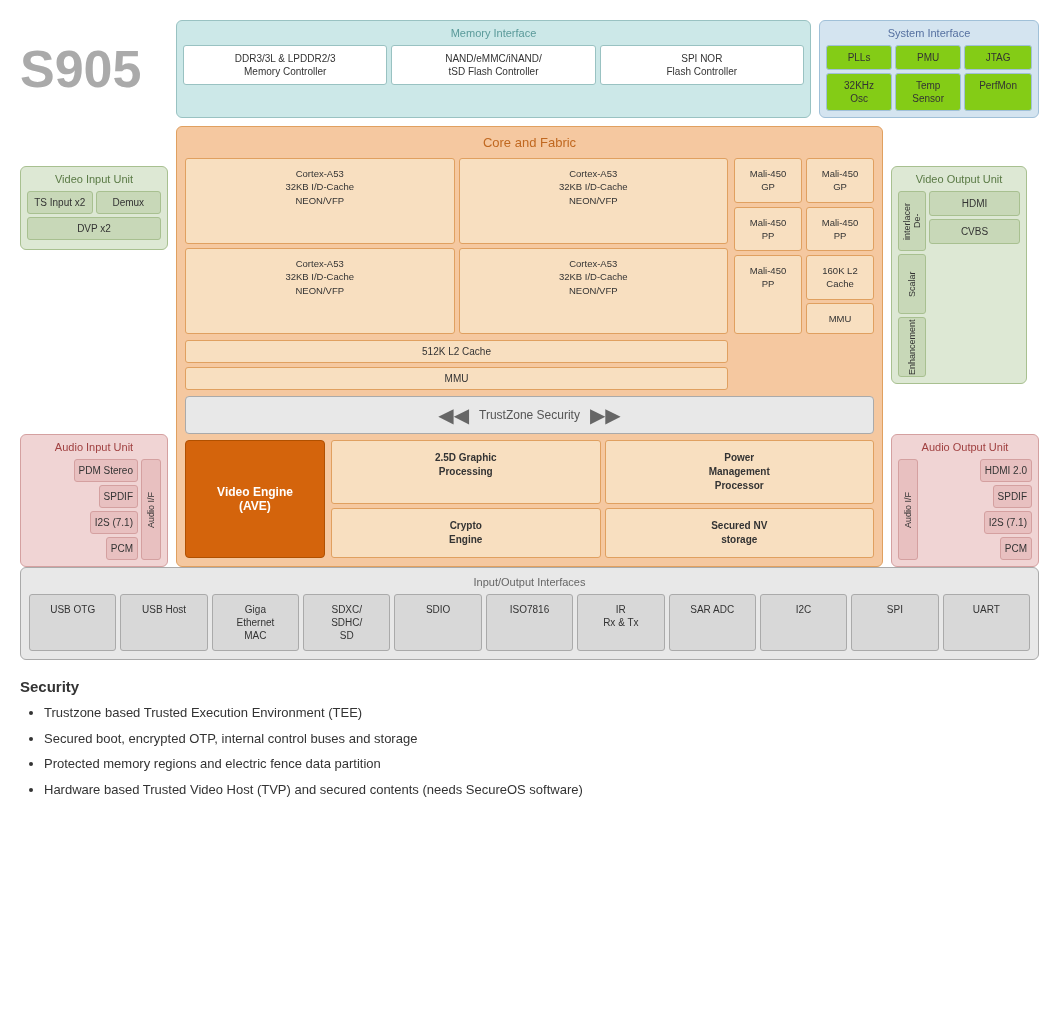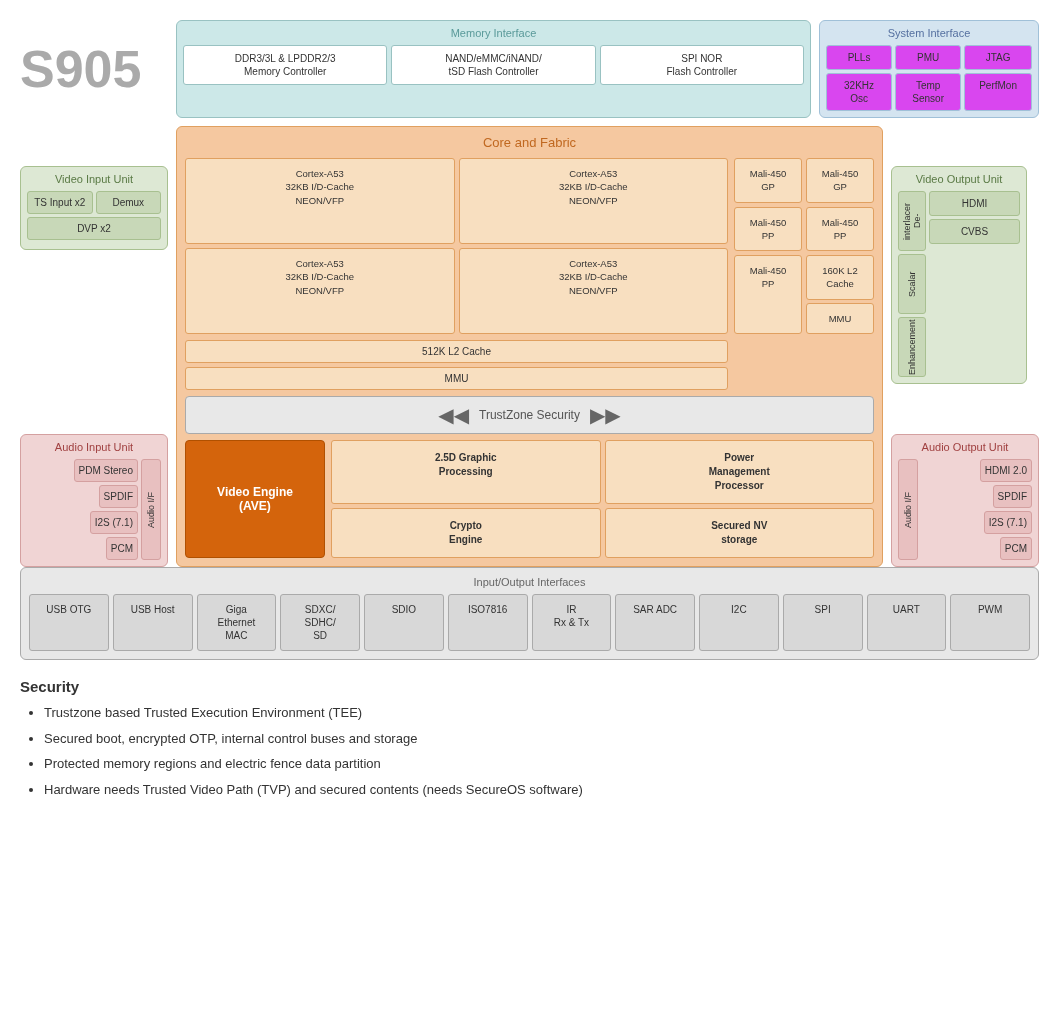--- a/index.html
+++ b/index.html
@@ -74,21 +74,21 @@
       margin-bottom: 6px;
     }
 
     .sys-grid {
       display: grid;
       grid-template-columns: 1fr 1fr 1fr;
       gap: 3px;
     }
 
     .sys-cell {
-      background: #d946ef;
+      background: #84cc16;
       border: 1px solid #a0c0d8;
       border-radius: 3px;
       padding: 5px 14px;
       text-align: center;
       font-size: 10px;
       line-height: 1.3;
     }
 
     
     .video-input {
@@ -667,27 +667,26 @@
 SDHC/
 SD</div>
       <div class="io-cell">SDIO</div>
       <div class="io-cell">ISO7816</div>
       <div class="io-cell" style="white-space:pre-line;">IR
 Rx &amp; Tx</div>
       <div class="io-cell">SAR ADC</div>
       <div class="io-cell">I2C</div>
       <div class="io-cell">SPI</div>
       <div class="io-cell">UART</div>
-      <div class="io-cell">PWM</div>
     </div>
   </div>
 
   <div class="security-section">
     <div class="security-title">Security</div>
     <ul class="security-list">
       <li>Trustzone based Trusted Execution Environment (TEE)</li>
       <li>Secured boot, encrypted OTP, internal control buses and storage</li>
       <li>Protected memory regions and electric fence data partition</li>
-      <li>Hardware needs Trusted Video Path (TVP) and secured contents (needs SecureOS software)</li>
+      <li>Hardware based Trusted Video Host (TVP) and secured contents (needs SecureOS software)</li>
     </ul>
   </div>
 
 </div>
 
 </body></html>

